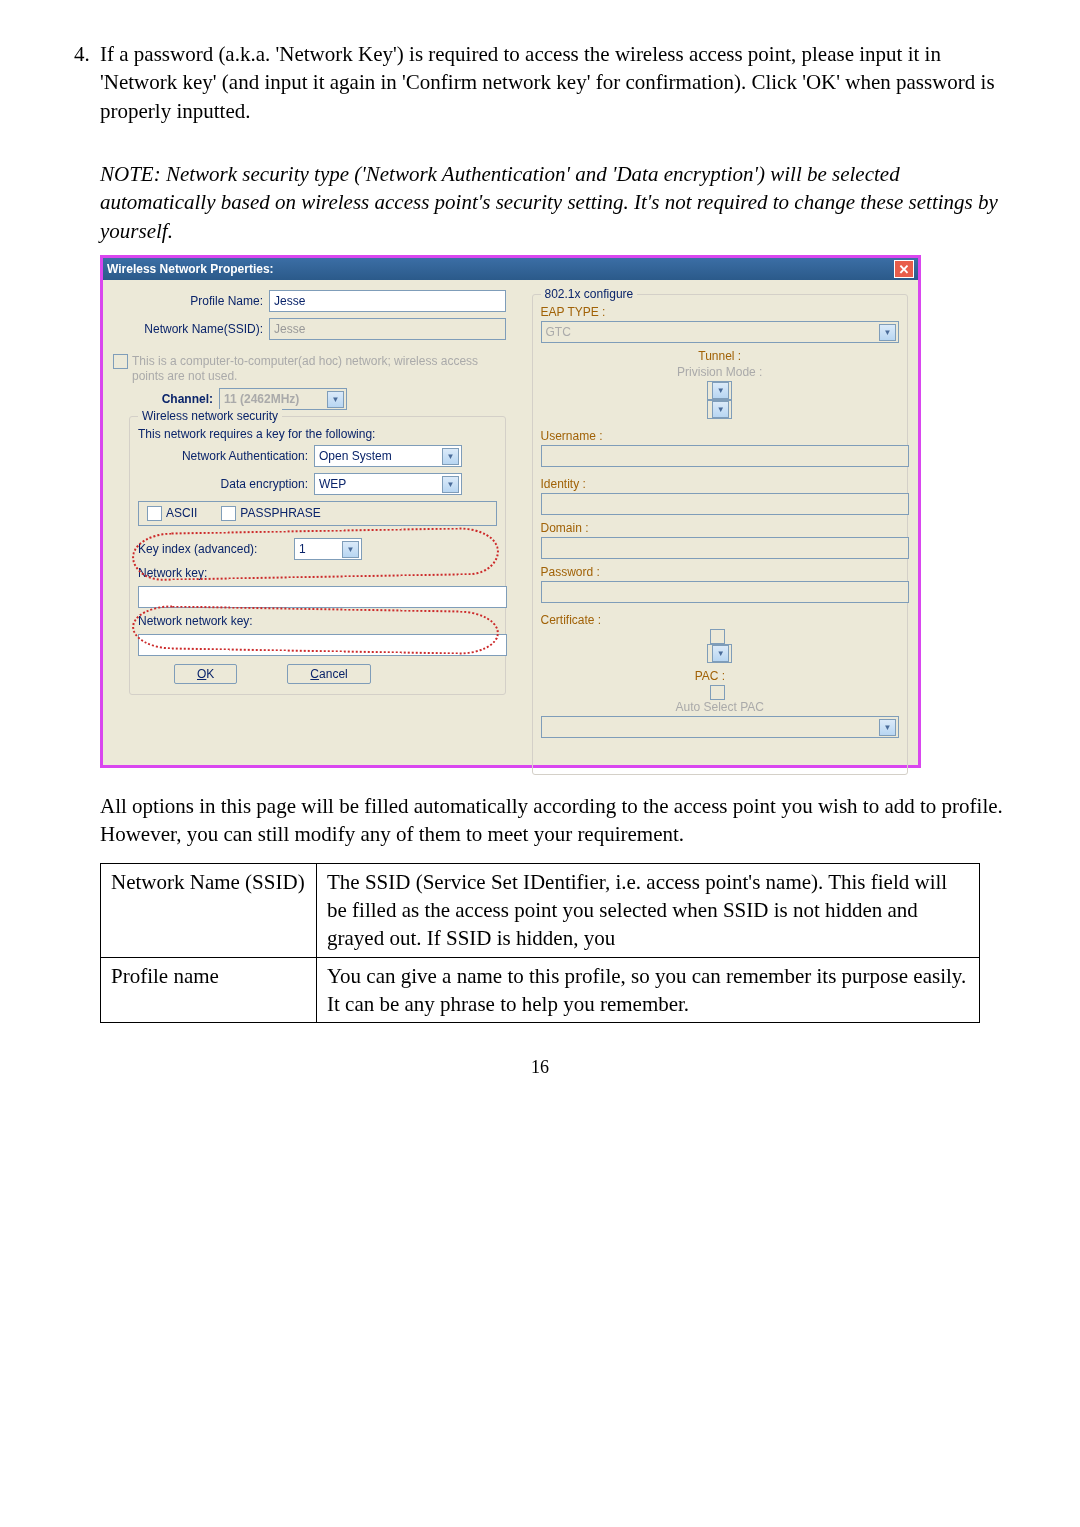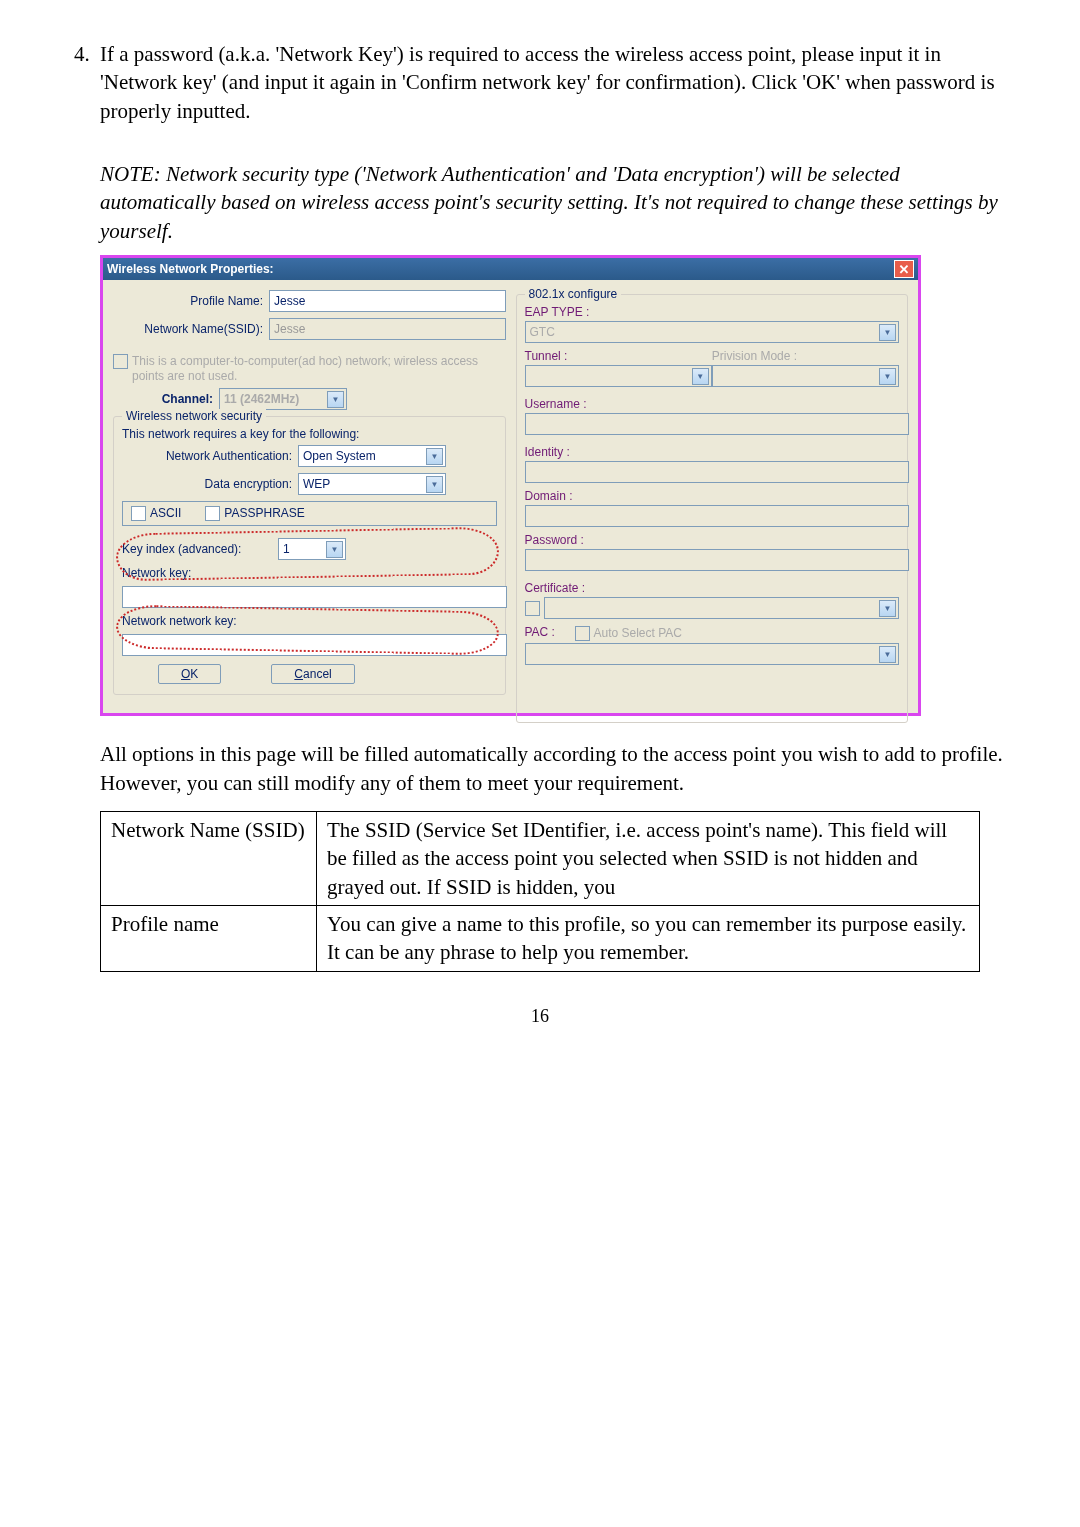--- a/index.html
+++ b/index.html
@@ -103,21 +103,21 @@
     background: #fff;
     display: inline-block;
     vertical-align: middle;
     margin-right: 4px;
   }
   .cbx.dis { background: #ECE9D8; }
   .grp {
     border: 1px solid #d4d0c8;
     border-radius: 3px;
     padding: 10px 8px 8px 8px;
-    margin: 4px 0 8px 0;
+    margin: 4px 0 8px 16px;
     position: relative;
   }
   .grp .legend {
     position: absolute;
     top: -8px; left: 8px;
     background: #ECE9D8;
     padding: 0 4px;
     color: #0A246A;
     font-size: 12px;
   }
@@ -127,22 +127,22 @@
     padding: 2px 22px;
     font-size: 12px;
     color: #0A246A;
     border-radius: 2px;
   }
   .btnrow {
     display: flex;
     gap: 50px;
     padding: 8px 0 2px 36px;
   }
-  .rlbl { color: #701a75; font-size: 12px; margin-bottom: 2px; }
-  .subrow { display: flex; align-items: center; }
+  .rlbl { color: #a16207; font-size: 12px; margin-bottom: 2px; }
+  .subrow { display: flex; align-items: center; flex-direction: column; }
 
   
   table.info {
     border-collapse: collapse;
     width: 100%;
     margin: 14px 40px 0 40px;
     width: calc(100% - 80px);
     font-size: 21px;
   }
   table.info td {

